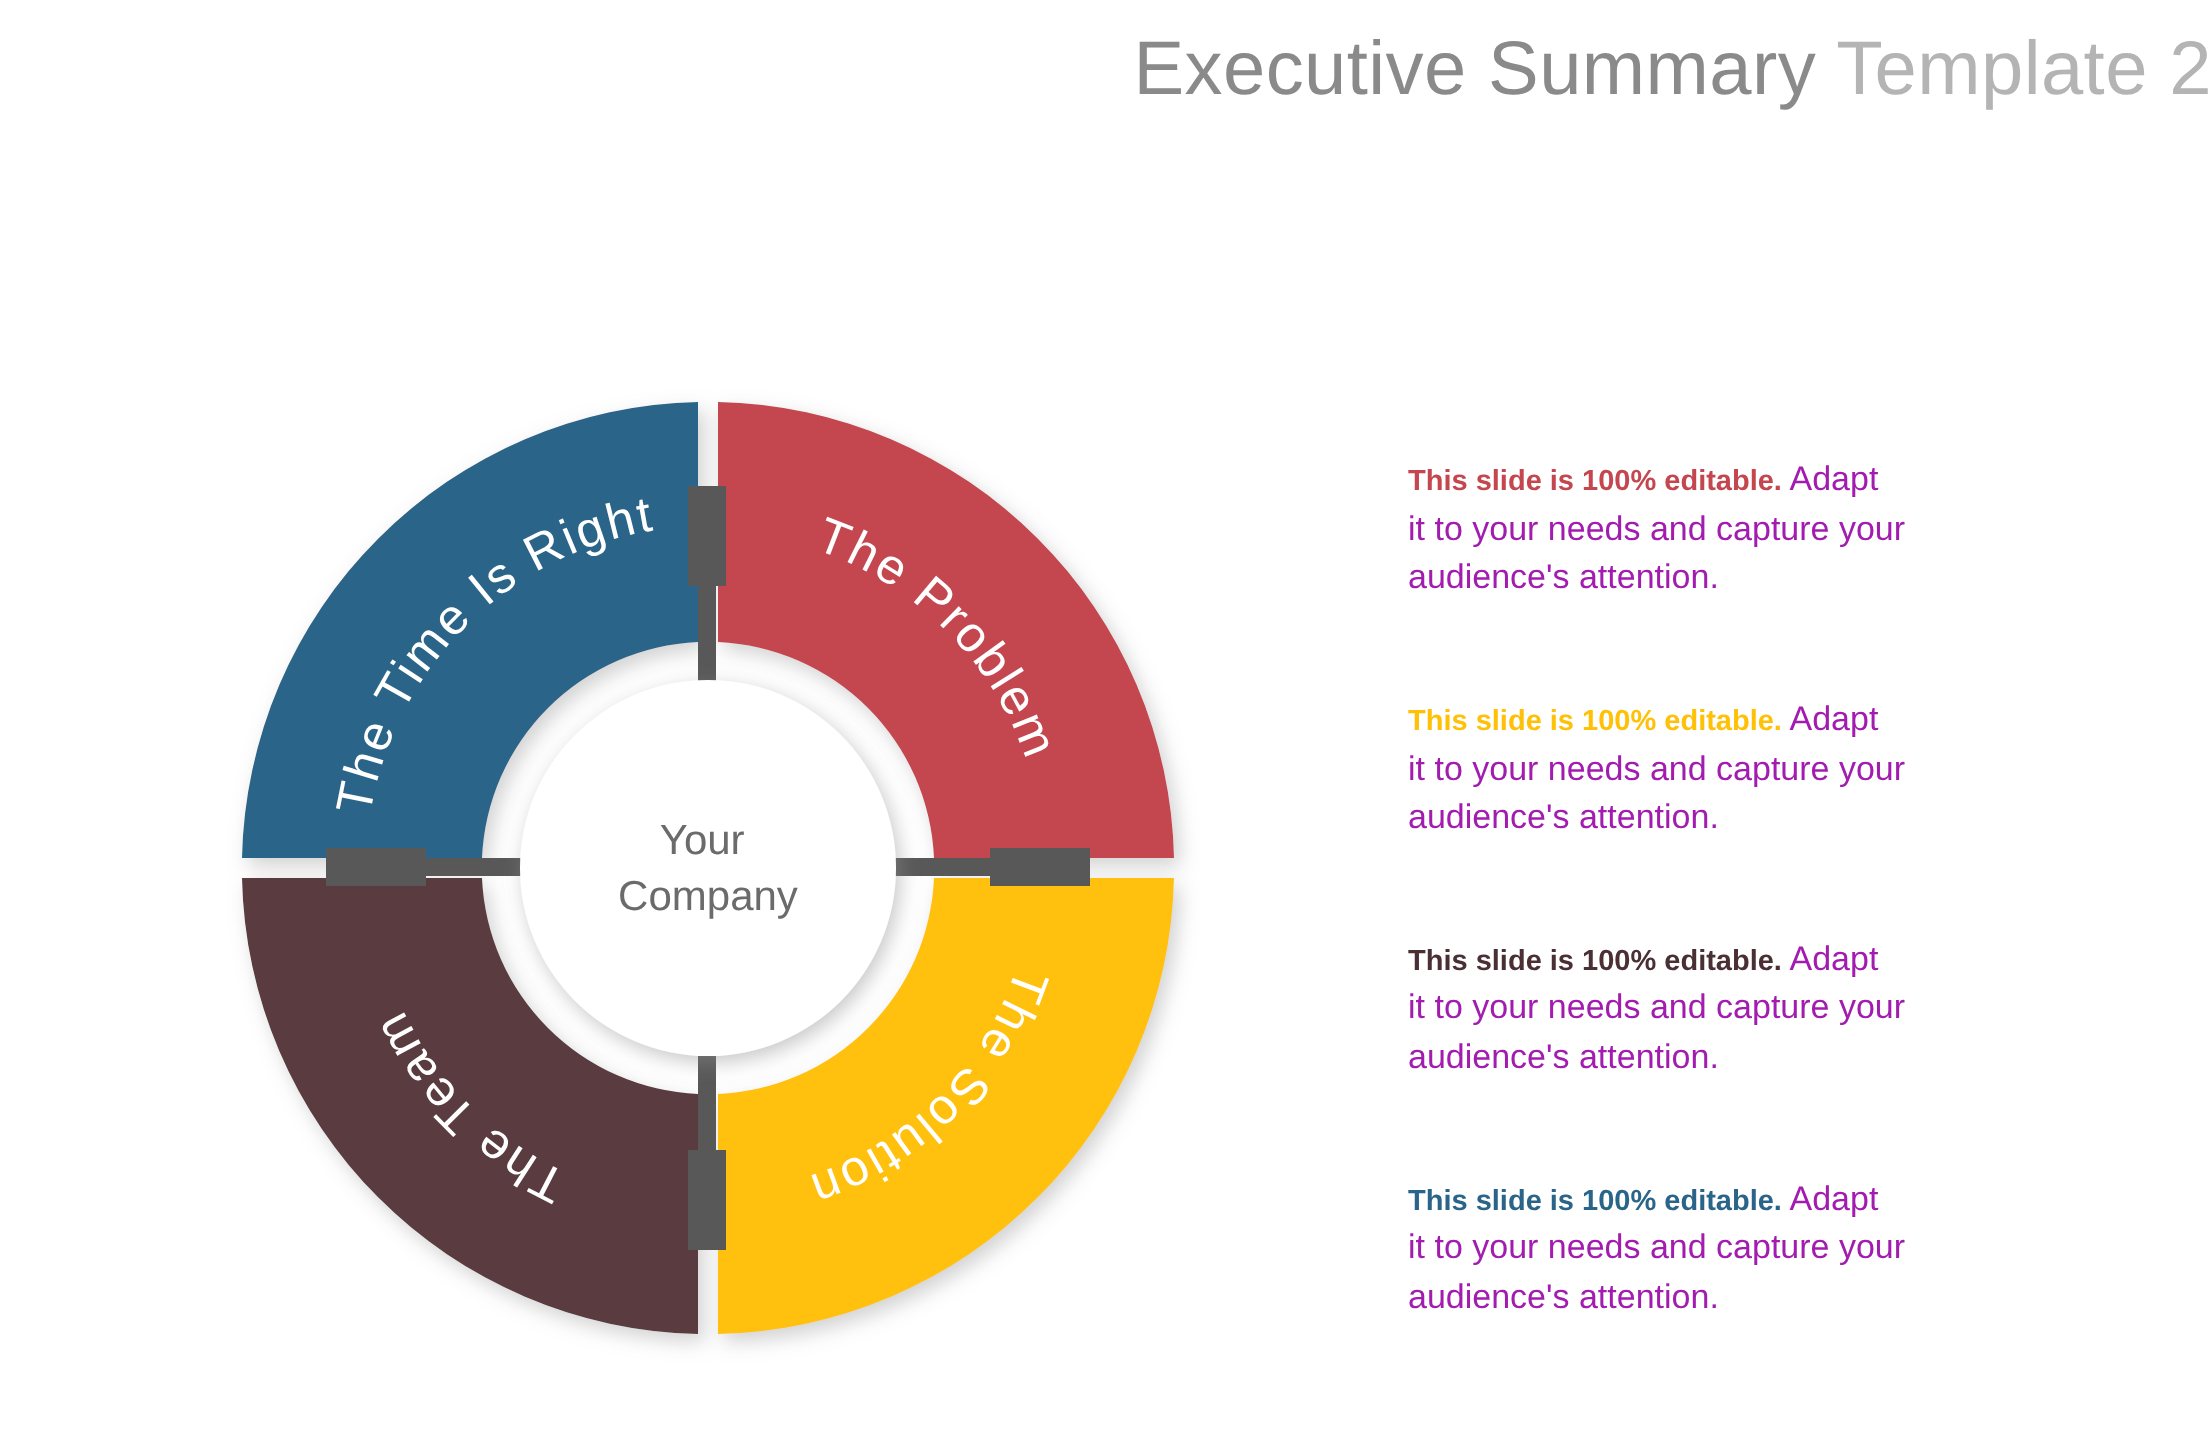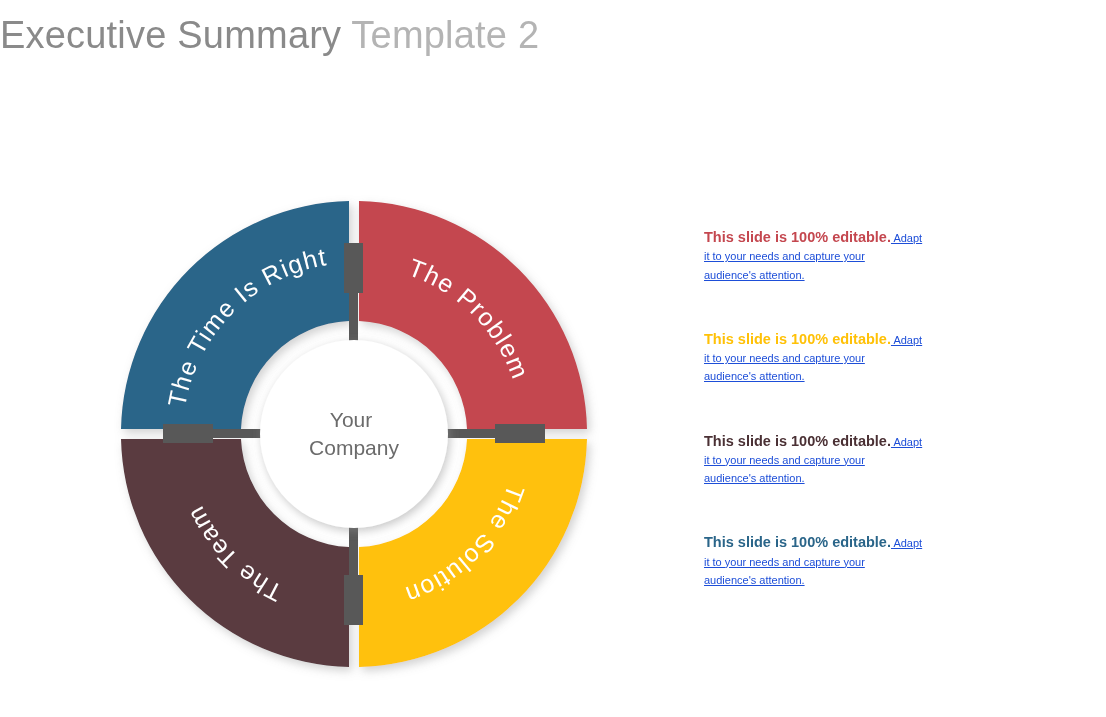--- a/index.html
+++ b/index.html
@@ -15,21 +15,21 @@
     overflow: hidden;
     position: relative;
   }
 
   
   .slide-title {
     position: absolute;
     top: 14px;
     left: 0;
     width: 1106px;
-    text-align: left;
+    text-align: right;
     font-size: 38px;
     font-weight: normal;
     letter-spacing: 0.2px;
     white-space: nowrap;
   }
   .title-strong { color: #8a8a8a; }
   .title-light  { color: #b4b4b4; }
 
   
   #wheel {
@@ -64,25 +64,24 @@
     margin-bottom: 46px;
   }
   .note:last-child { margin-bottom: 0; }
   .note-head {
     font-size: 14.5px;
     font-weight: bold;
     line-height: 1.28;
     margin-top: 40px;
   }
   .note-body {
-    color: #1d4ed8;
-    font-size: 11px;
+    color: #a21caf;
+    font-size: 17px;
     font-weight: normal;
     line-height: 1.45;
-    text-decoration: underline;
   }
   .note p {
     margin: 0;
     font-size: 12.6px;
     color: #a9a9a9;
     line-height: 1.45;
   }
 </style>
 </head>
 <body>

